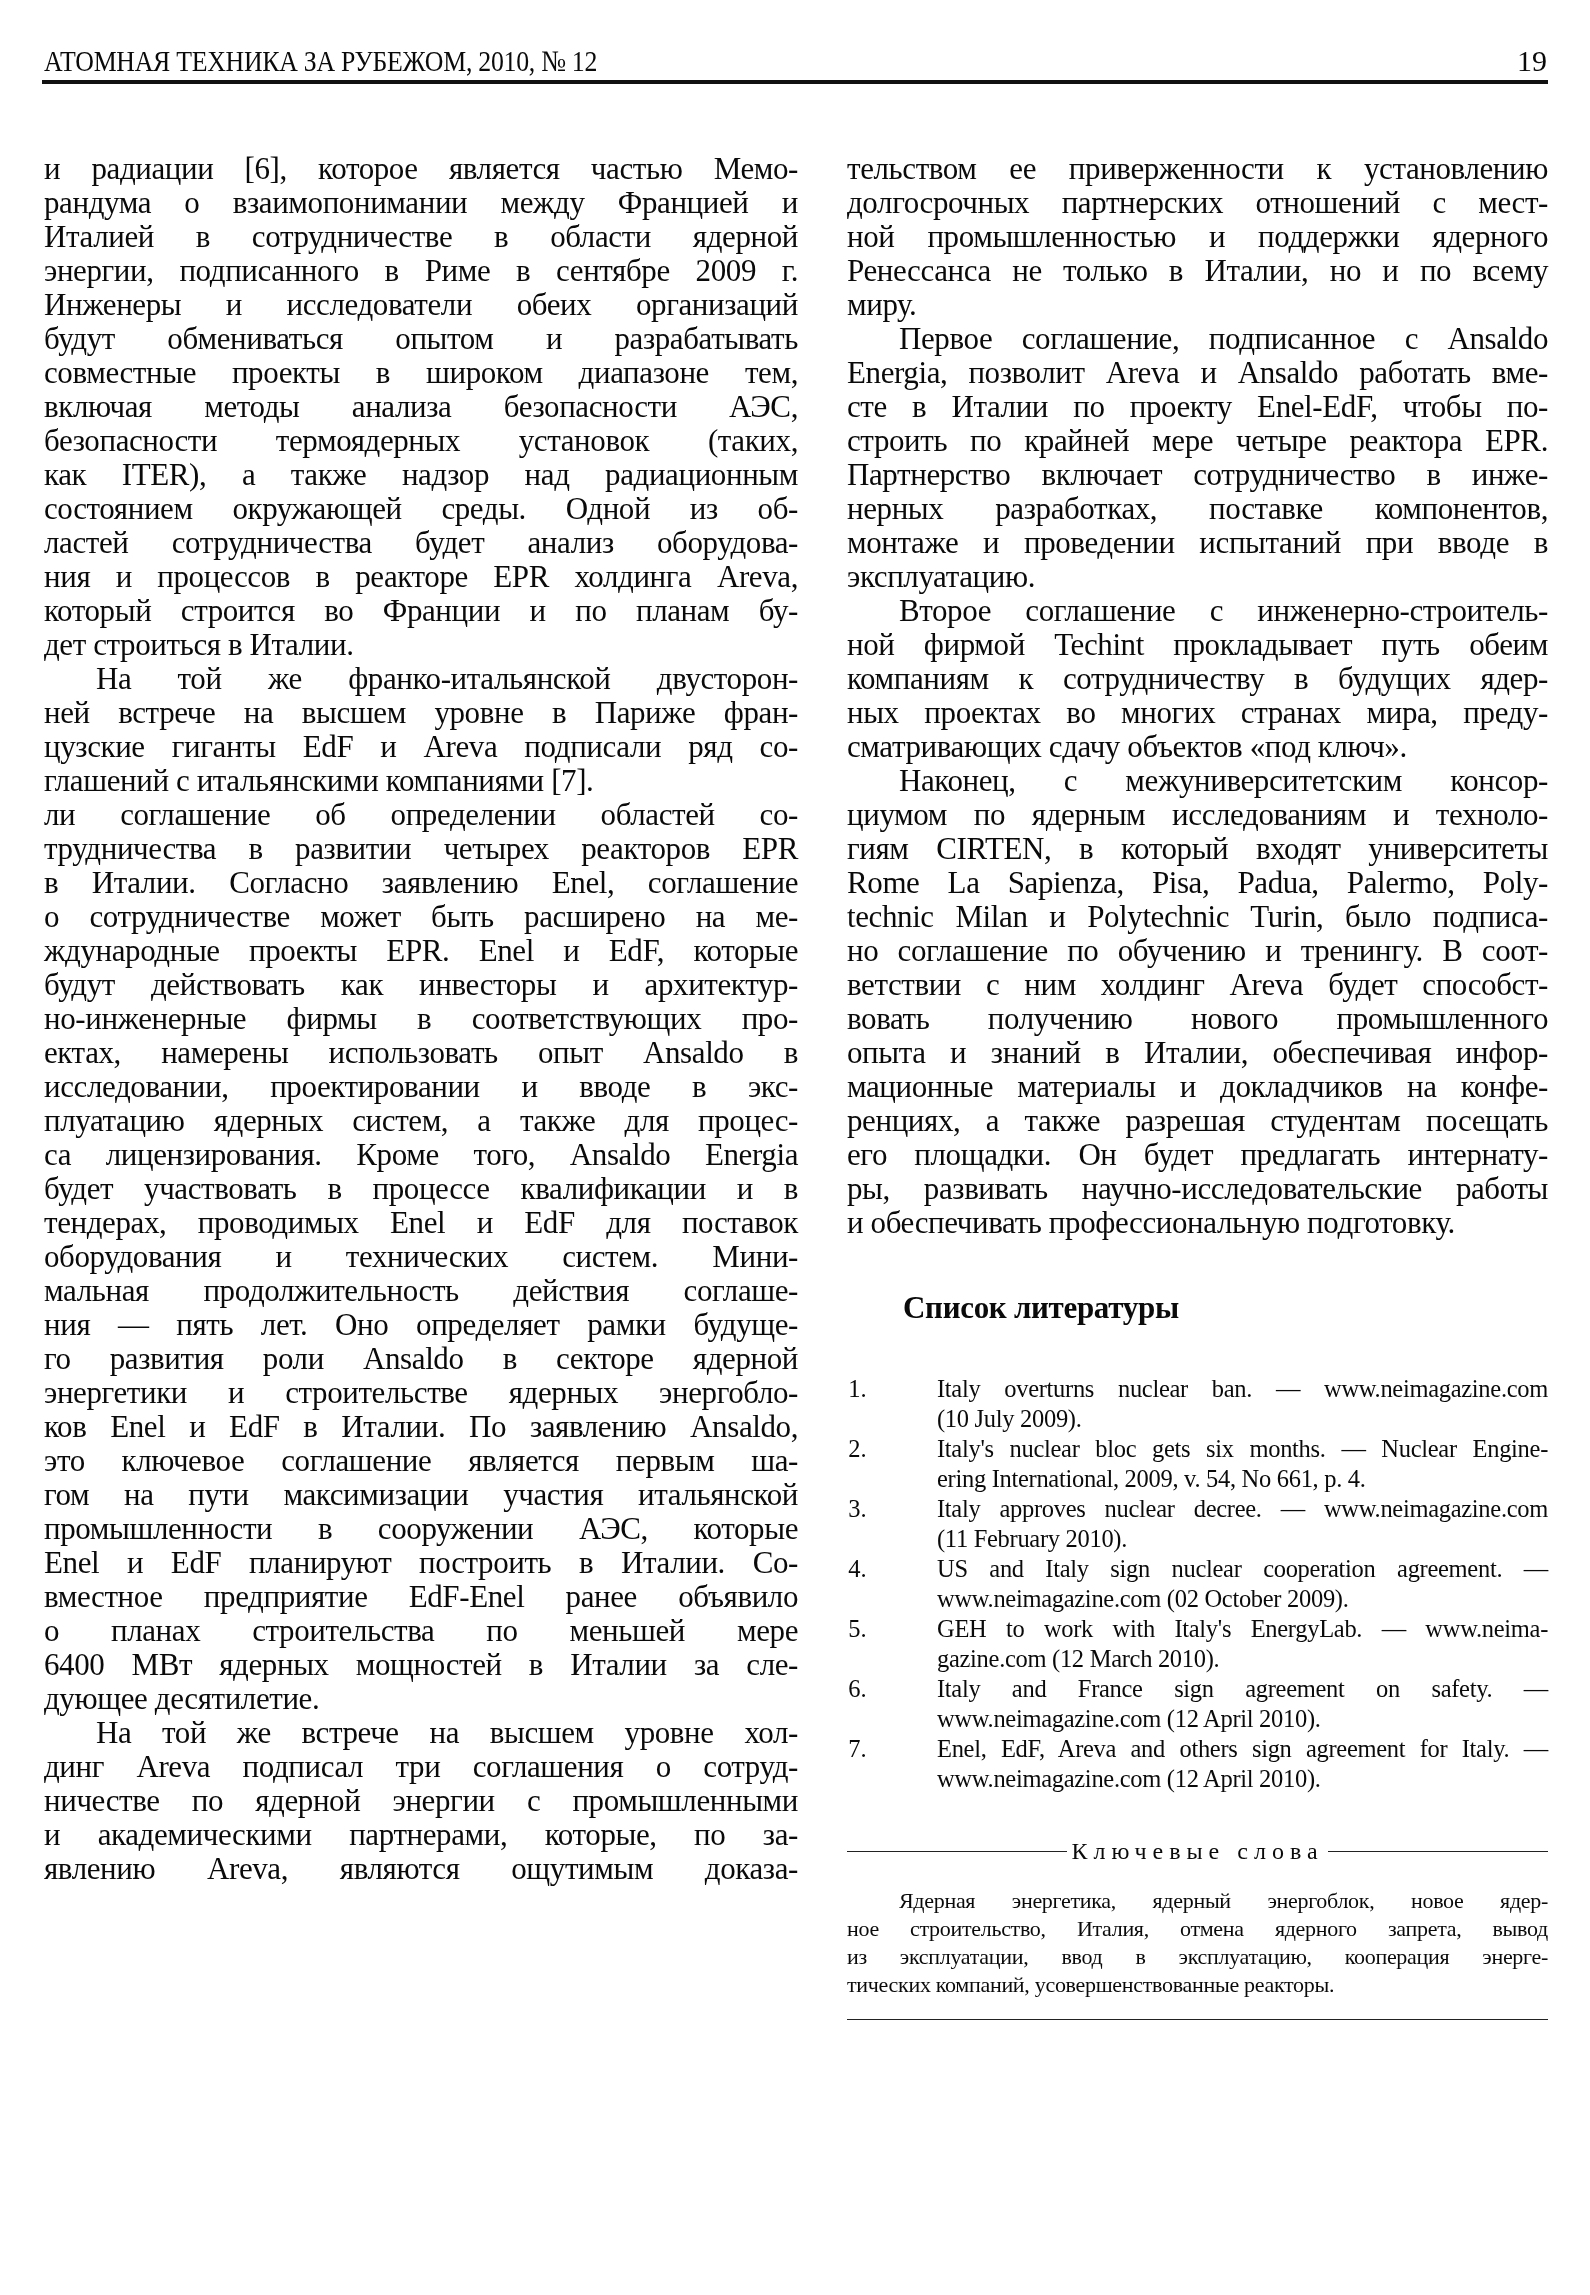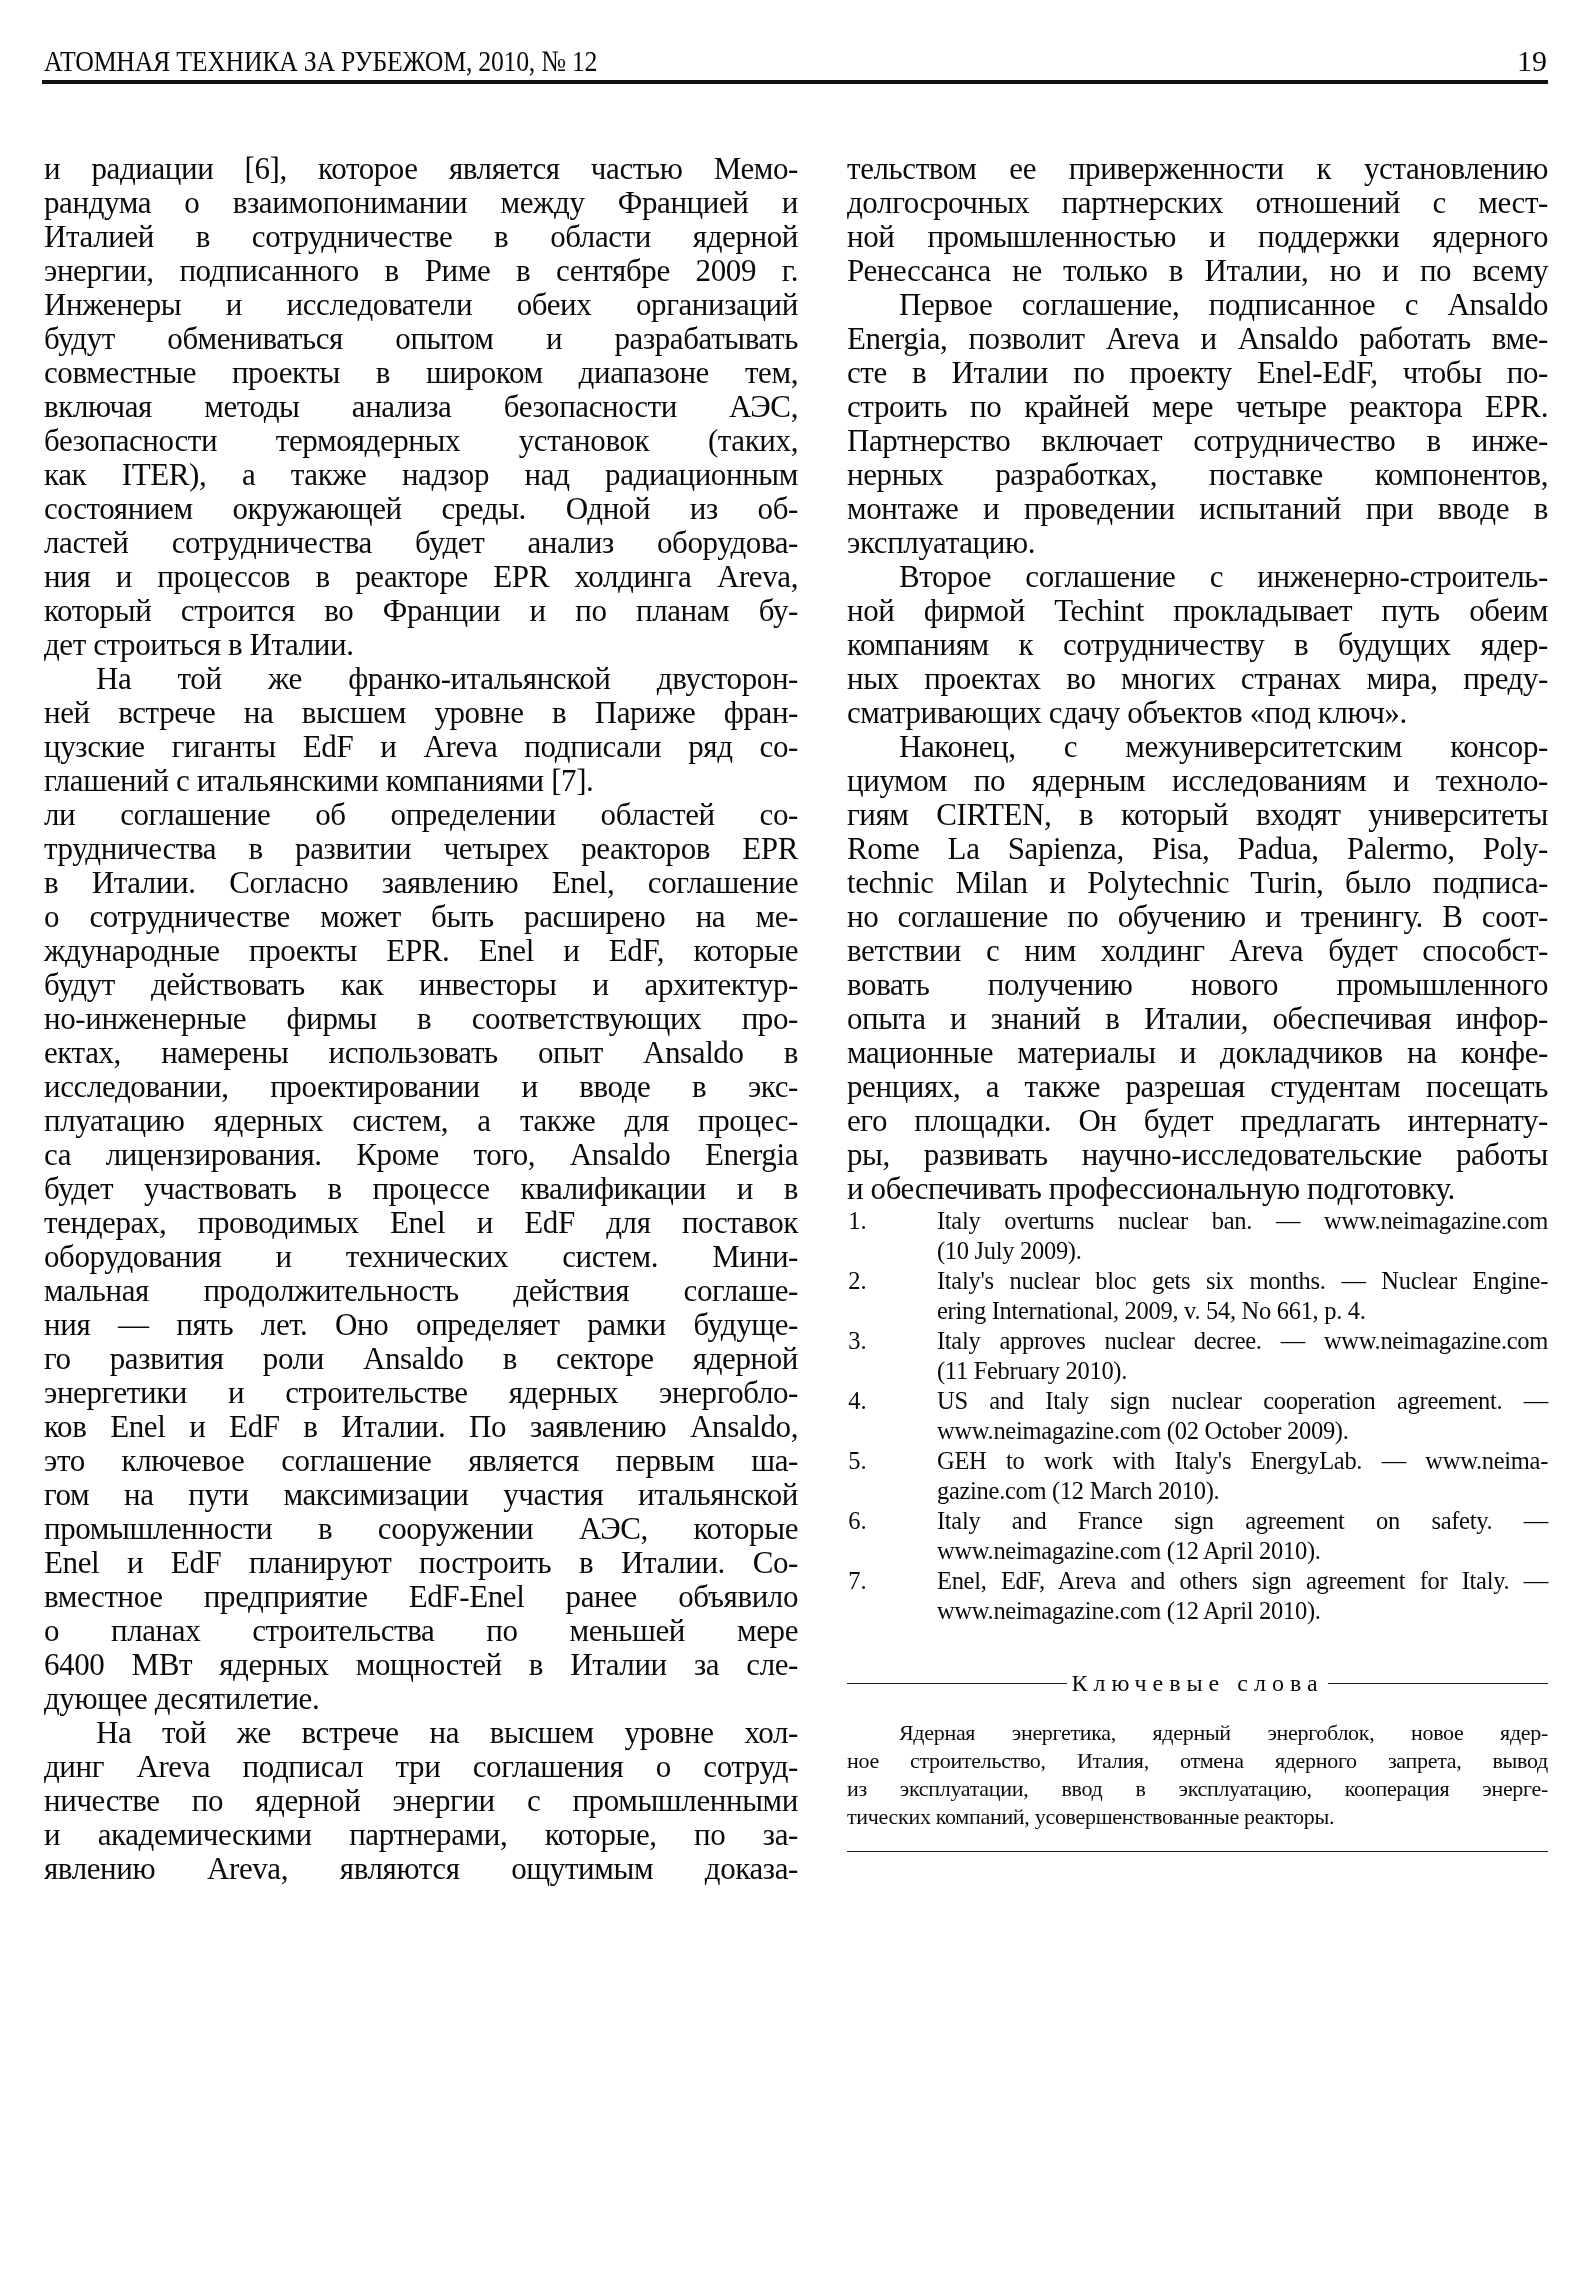--- a/index.html
+++ b/index.html
@@ -122,20 +122,21 @@
     <div class="line">и академическими партнерами, которые, по за-</div>
     <div class="line">явлению Areva, являются ощутимым доказа-</div>
   </div>
 
 <div class="col right" id="right-col">
   <div id="right-body">
       <div class="line">тельством ее приверженности к установлению</div>
       <div class="line">долгосрочных партнерских отношений с мест-</div>
       <div class="line">ной промышленностью и поддержки ядерного</div>
       <div class="line">Ренессанса не только в Италии, но и по всему</div>
+      <div class="line last">миру.</div>
       <div class="line indent">Первое соглашение, подписанное с Ansaldo</div>
       <div class="line">Energia, позволит Areva и Ansaldo работать вме-</div>
       <div class="line">сте в Италии по проекту Enel-EdF, чтобы по-</div>
       <div class="line">строить по крайней мере четыре реактора EPR.</div>
       <div class="line">Партнерство включает сотрудничество в инже-</div>
       <div class="line">нерных разработках, поставке компонентов,</div>
       <div class="line">монтаже и проведении испытаний при вводе в</div>
       <div class="line last">эксплуатацию.</div>
       <div class="line indent">Второе соглашение с инженерно-строитель-</div>
       <div class="line">ной фирмой Techint прокладывает путь обеим</div>
@@ -151,20 +152,21 @@
       <div class="line">ветствии с ним холдинг Areva будет способст-</div>
       <div class="line">вовать получению нового промышленного</div>
       <div class="line">опыта и знаний в Италии, обеспечивая инфор-</div>
       <div class="line">мационные материалы и докладчиков на конфе-</div>
       <div class="line">ренциях, а также разрешая студентам посещать</div>
       <div class="line">его площадки. Он будет предлагать интернату-</div>
       <div class="line">ры, развивать научно-исследовательские работы</div>
       <div class="line last">и обеспечивать профессиональную подготовку.</div>
     </div>
 
+  <div class="refs-heading">Список литературы</div>
   <div class="refs" id="refs-list">
       <div class="ref-item">
         <span class="num">1.</span>
         <div class="ref-line">Italy overturns nuclear ban. — www.neimagazine.com</div>
         <div class="ref-line last">(10 July 2009).</div>
       </div>
       <div class="ref-item">
         <span class="num">2.</span>
         <div class="ref-line">Italy's nuclear bloc gets six months. — Nuclear Engine-</div>
         <div class="ref-line last">ering International, 2009, v. 54, No 661, p. 4.</div>

